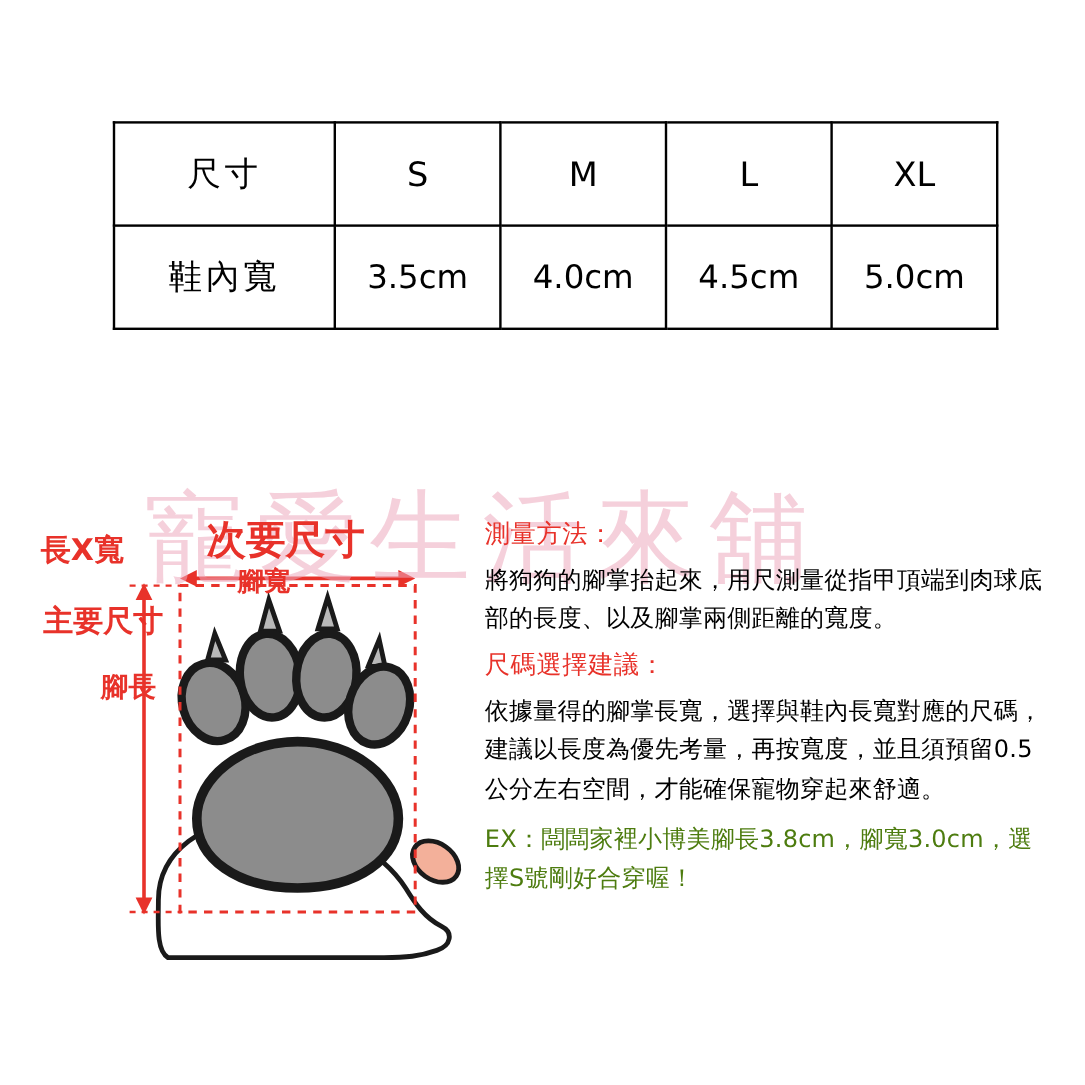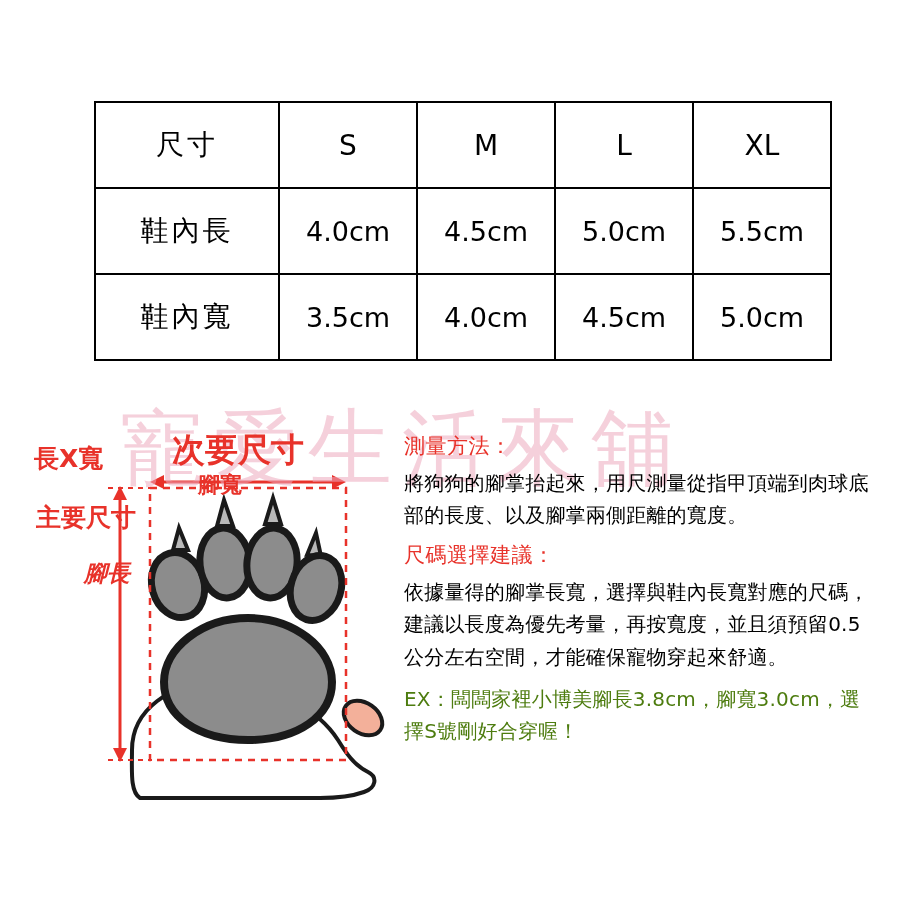--- a/index.html
+++ b/index.html
@@ -149,47 +149,39 @@
     width: 34px;
     z-index: 7;
   }
   .lbl-pawlen {
     left: 84px;
     top: 560px;
     font-size: 23px;
     line-height: 1.15;
     width: 28px;
     z-index: 7;
-    font-style: italic;
   }
 </style>
 </head>
 <body>
 
 <div class="page">
 
   <div class="watermark">寵愛生活來舖</div>
 
   <table class="size-table">
     <tbody>
       <tr>
         <td class="label-cell head-cell">尺寸</td>
         <td class="val-cell head-cell">S</td>
         <td class="val-cell head-cell">M</td>
         <td class="val-cell head-cell">L</td>
         <td class="val-cell head-cell">XL</td>
       </tr>
       <tr>
-        <td class="label-cell">鞋內長</td>
-        <td class="val-cell">4.0cm</td>
-        <td class="val-cell">4.5cm</td>
-        <td class="val-cell">5.0cm</td>
-        <td class="val-cell">5.5cm</td>
-      </tr>
-      <tr>
         <td class="label-cell">鞋內寬</td>
         <td class="val-cell">3.5cm</td>
         <td class="val-cell">4.0cm</td>
         <td class="val-cell">4.5cm</td>
         <td class="val-cell">5.0cm</td>
       </tr>
     </tbody>
   </table>
 
   <div class="diagram">

